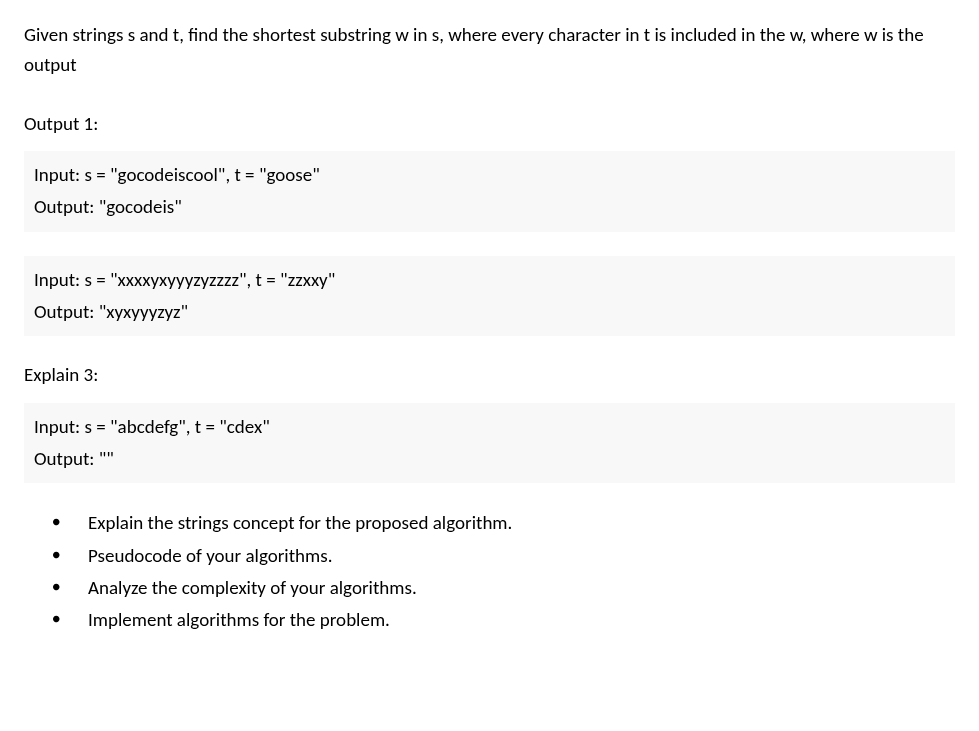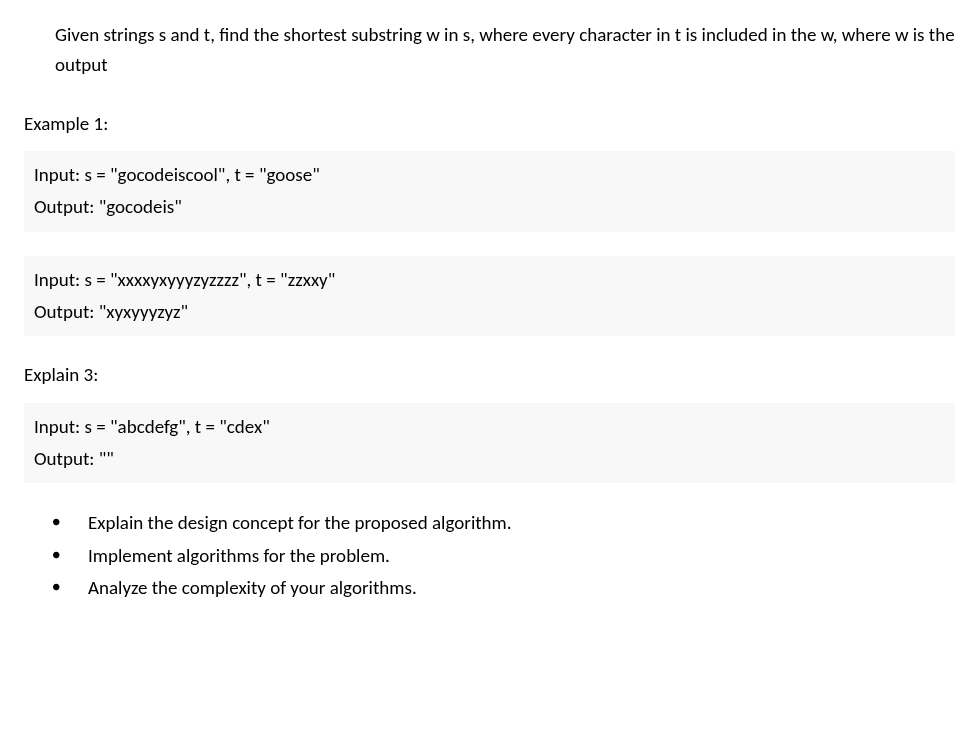--- a/index.html
+++ b/index.html
@@ -11,21 +11,20 @@
       font-family: Calibri, Arial, sans-serif;
       font-size: 19px;
       line-height: 1.6;
       color: #000;
       background: #fff;
       padding: 20px 24px;
       width: 979px;
     }
     .problem-statement {
       margin-bottom: 28px;
-      margin-left: 31px;
     }
     .section-title {
       margin-bottom: 12px;
     }
     .example-block {
       background-color: #f8f8f8;
       padding: 8px 10px;
       margin-bottom: 24px;
     }
     .example-line {
@@ -50,21 +49,21 @@
     }
   </style>
 </head>
 <body>
 
 <div class="problem-statement">
   <span>Given strings s and t, find the shortest substring w in s, where every character in t is included in the w, where w is the output</span>
 </div>
 
 <div>
-  <div class="section-title">Example 1:</div>
+  <div class="section-title">Output 1:</div>
   <div class="example-block">
     <div class="example-line">Input: s = "gocodeiscool", t = "goose"</div>
     <div class="example-line">Output: "gocodeis"</div>
   </div>
 </div>
 
 <div>
   <div class="example-block">
     <div class="example-line">Input: s = "xxxxyxyyyzyzzzz", t = "zzxxy"</div>
     <div class="example-line">Output: "xyxyyyzyz"</div>
@@ -74,21 +73,24 @@
 <div>
   <div class="section-title">Explain 3:</div>
   <div class="example-block">
     <div class="example-line">Input: s = "abcdefg", t = "cdex"</div>
     <div class="example-line">Output: ""</div>
   </div>
 </div>
 
 <ul class="task-list">
   <li>
-    <span>Explain the design concept for the proposed algorithm.</span>
+    <span>Explain the strings concept for the proposed algorithm.</span>
+  </li>
+  <li>
+    <span>Pseudocode of your algorithms.</span>
+  </li>
+  <li>
+    <span>Analyze the complexity of your algorithms.</span>
   </li>
   <li>
     <span>Implement algorithms for the problem.</span>
   </li>
-  <li>
-    <span>Analyze the complexity of your algorithms.</span>
-  </li>
 </ul>
 
 </body></html>

